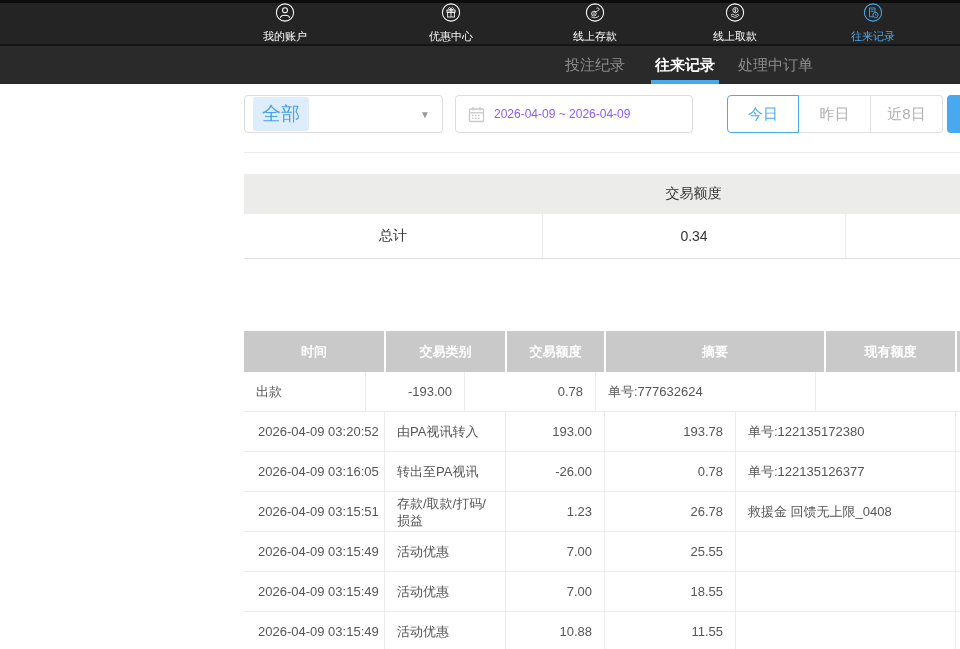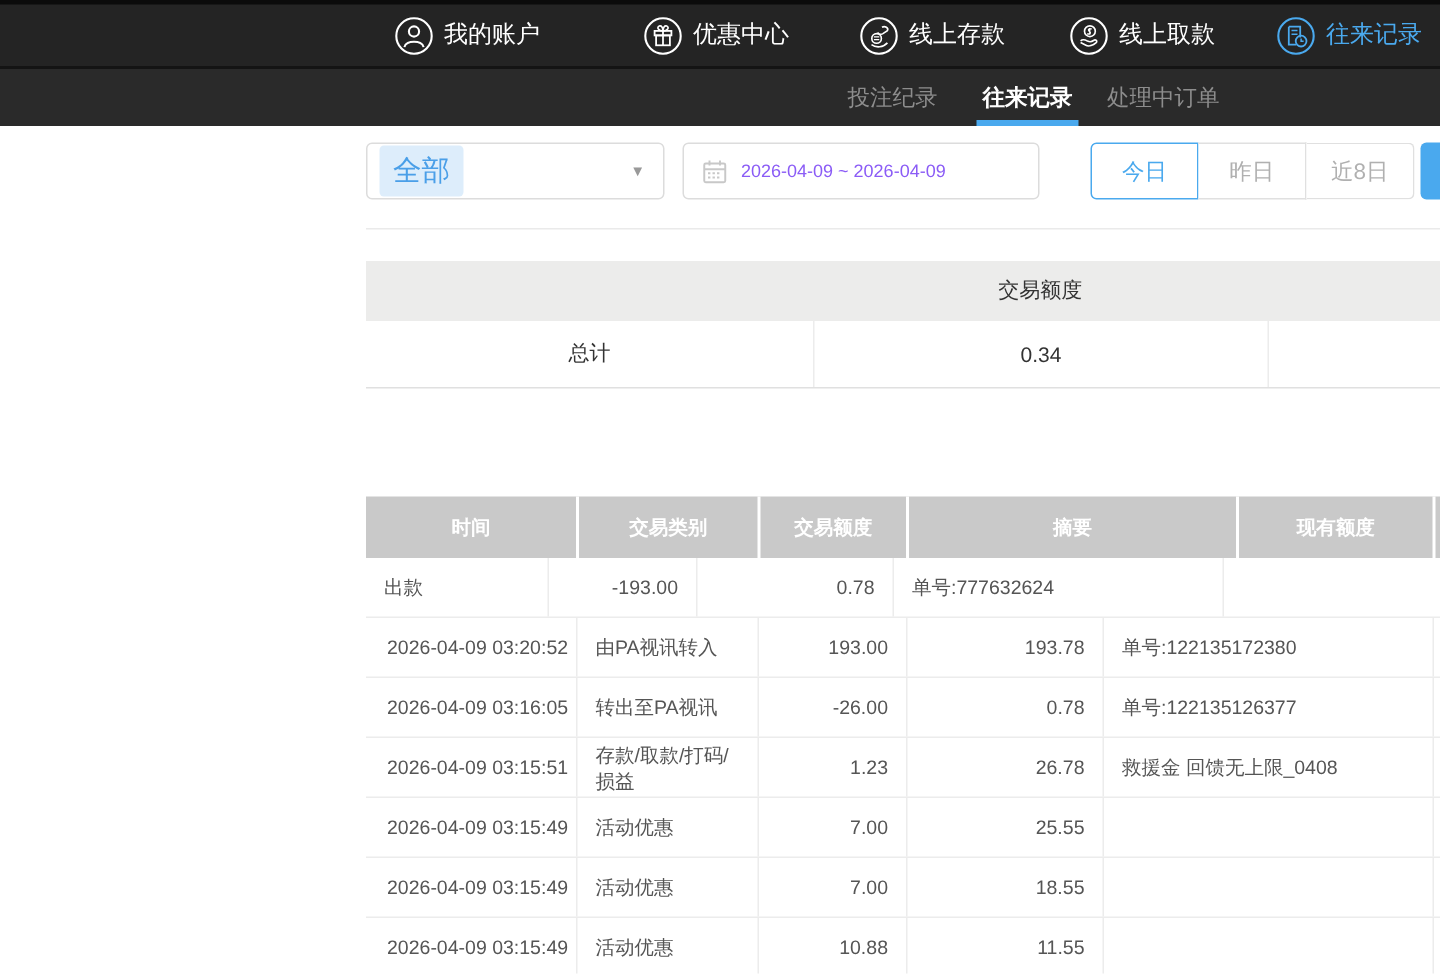--- a/index.html
+++ b/index.html
@@ -4,21 +4,21 @@
 <style>
   * { margin:0; padding:0; box-sizing:border-box; }
   html,body { width:960px; height:649px; }
   body { font-family:"Liberation Sans","DejaVu Sans",sans-serif; background:#fff; }
   #app { position:relative; width:960px; height:649px; overflow:hidden; background:#fff; }
 
   
   .topnav { position:absolute; left:0; top:0; width:960px; height:46px;
             background:#242424; border-top:3px solid #0b0b0b; border-bottom:2px solid #141414; }
   .nav-item { position:absolute; top:0; height:41px; display:flex; align-items:center; gap:7px;
-              color:#fff; font-size:16px; cursor:pointer; white-space:nowrap; }
+              color:#fff; font-size:11px; cursor:pointer; white-space:nowrap;flex-direction:column; }
   .nav-item svg { display:block; }
   .nav-item.active { color:#4aa9ee; }
 
   
   .tabbar { position:absolute; left:0; top:46px; width:960px; height:38px; background:#2a2a2a;padding-left:12px; }
   .tab { position:absolute; top:0; height:38px; display:flex; align-items:center;
          color:#8d8d8d; font-size:15px; cursor:pointer; white-space:nowrap; }
   .tab.active { color:#ffffff; font-weight:bold; }
   .tab.active::after { content:""; position:absolute; left:-4px; right:-4px; bottom:0; height:4px; background:#4aa9ee; }
 

